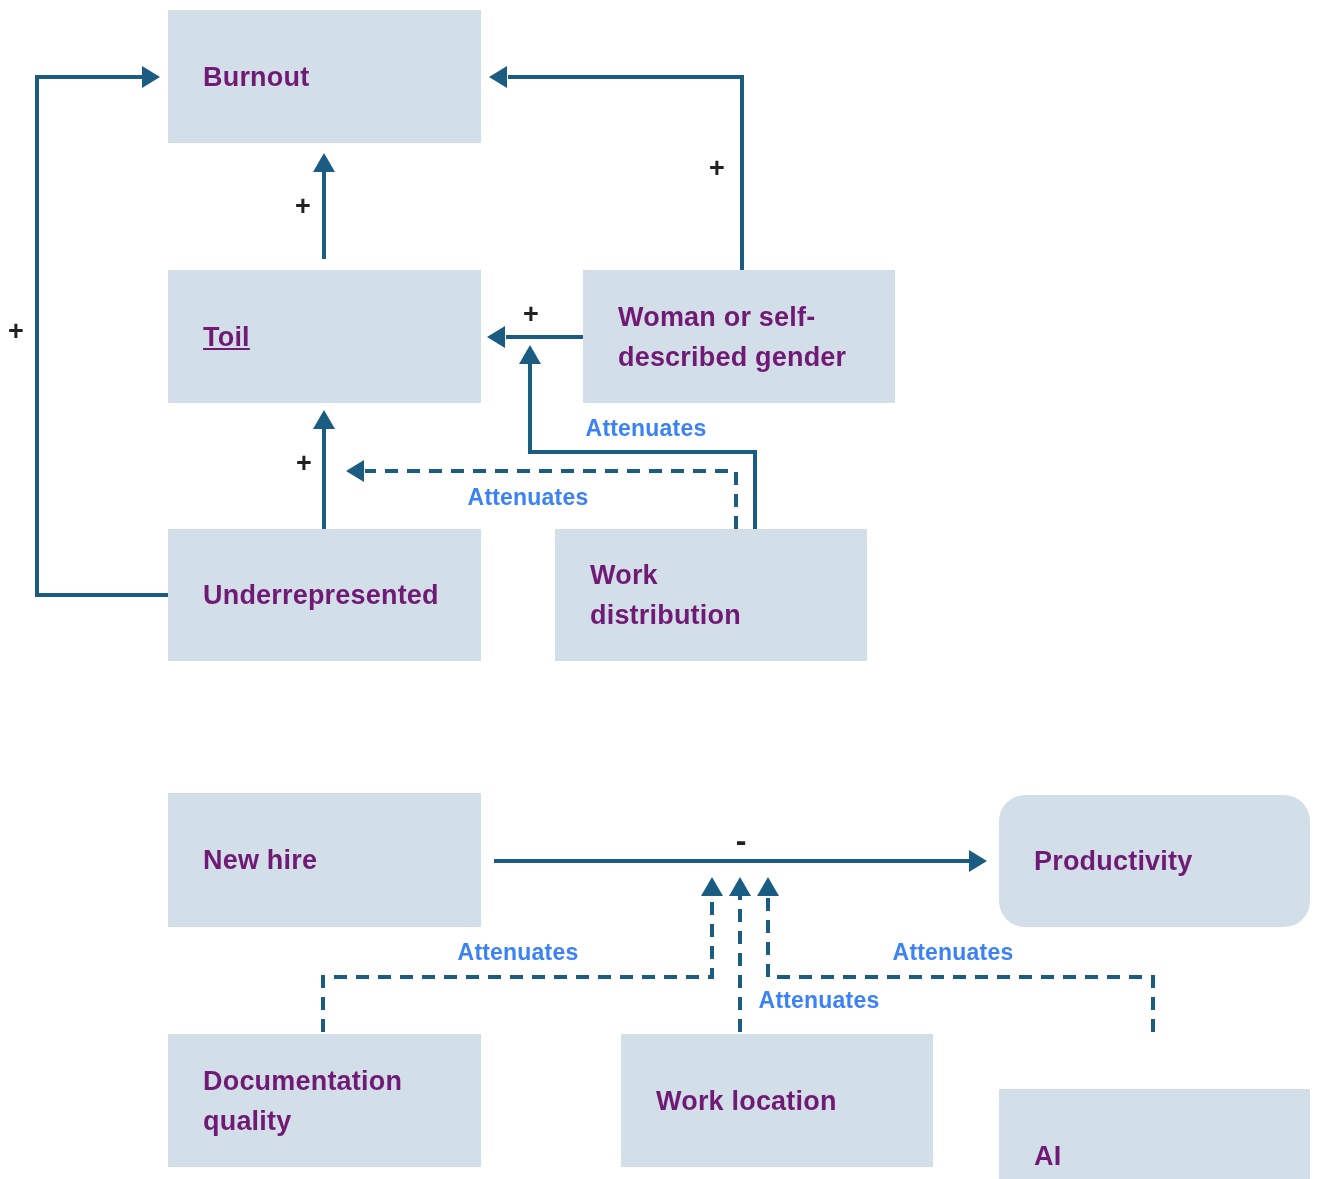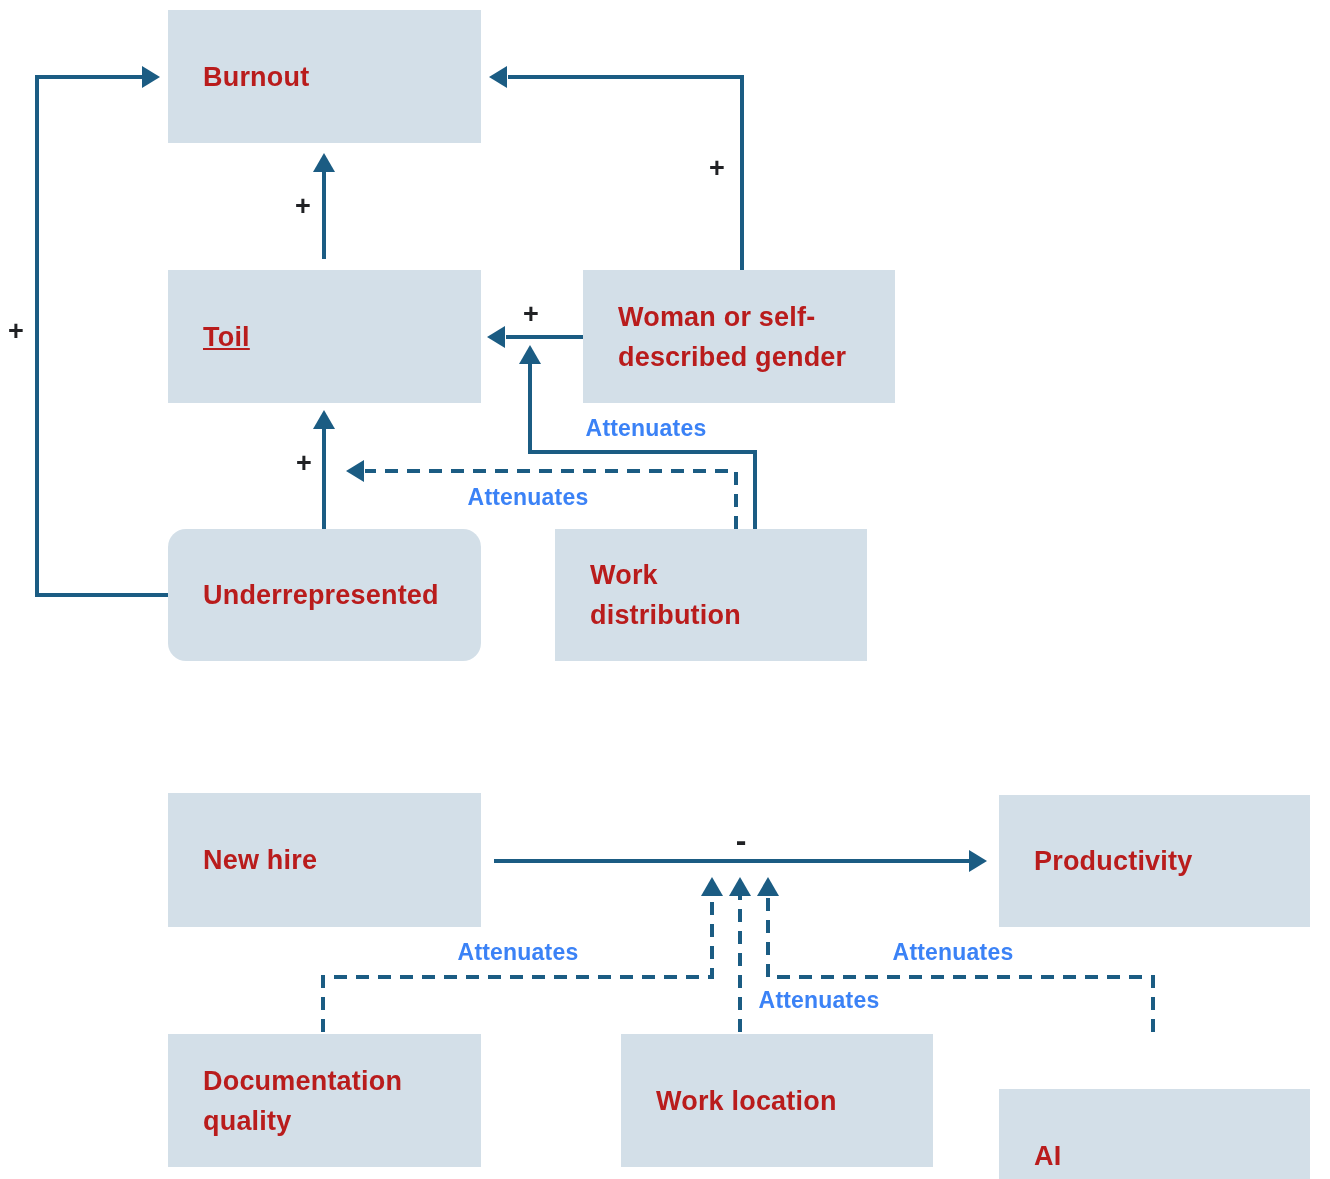--- a/index.html
+++ b/index.html
@@ -28,21 +28,21 @@
   .edge.dashed {
     stroke-dasharray: 13 9;
   }
   .arrowhead {
     fill: #1b5c83;
     stroke: none;
   }
   .node {
     position: absolute;
     background: #d3dfe8;
-    color: #b91c1c;
+    color: #701a75;
     font-size: 27px;
     line-height: 40px;
     font-weight: 600;
     display: flex;
     align-items: center;
     padding-left: 35px;
     padding-right: 36px;
     box-sizing: border-box;
     white-space: pre-line;
     letter-spacing: 0.2px;
@@ -111,28 +111,28 @@
     <polygon class="arrowhead" points="768,877 757,896 779,896"></polygon>
   </svg>
 
   <div class="node" style="left:168px; top:10px;  width:313px; height:133px;">Burnout</div>
 
   <div class="node" style="left:168px; top:270px; width:313px; height:133px;text-decoration:underline;">Toil</div>
 
   <div class="node" style="left:583px; top:270px; width:312px; height:133px;">Woman or self-
 described gender</div>
 
-  <div class="node" style="left:168px; top:529px; width:313px; height:132px;border-radius:18px;">Underrepresented</div>
+  <div class="node" style="left:168px; top:529px; width:313px; height:132px;">Underrepresented</div>
 
   <div class="node" style="left:555px; top:529px; width:312px; height:132px;">Work
 distribution</div>
 
   <div class="node" style="left:168px; top:793px; width:313px; height:134px;">New hire</div>
 
-  <div class="node" style="left:999px; top:795px; width:311px; height:132px;">Productivity</div>
+  <div class="node" style="left:999px; top:795px; width:311px; height:132px;border-radius:26px;">Productivity</div>
 
   <div class="node" style="left:168px; top:1034px; width:313px; height:133px;">Documentation
 quality</div>
 
   <div class="node" style="left:583px; top:1034px; width:312px; height:133px;margin-left:38px;">Work location</div>
 
   <div class="node" style="left:999px; top:1089px; width:311px; height:133px;">AI</div>
 
   <div class="sign" style="left:303px; top:206px;">+</div>
 

